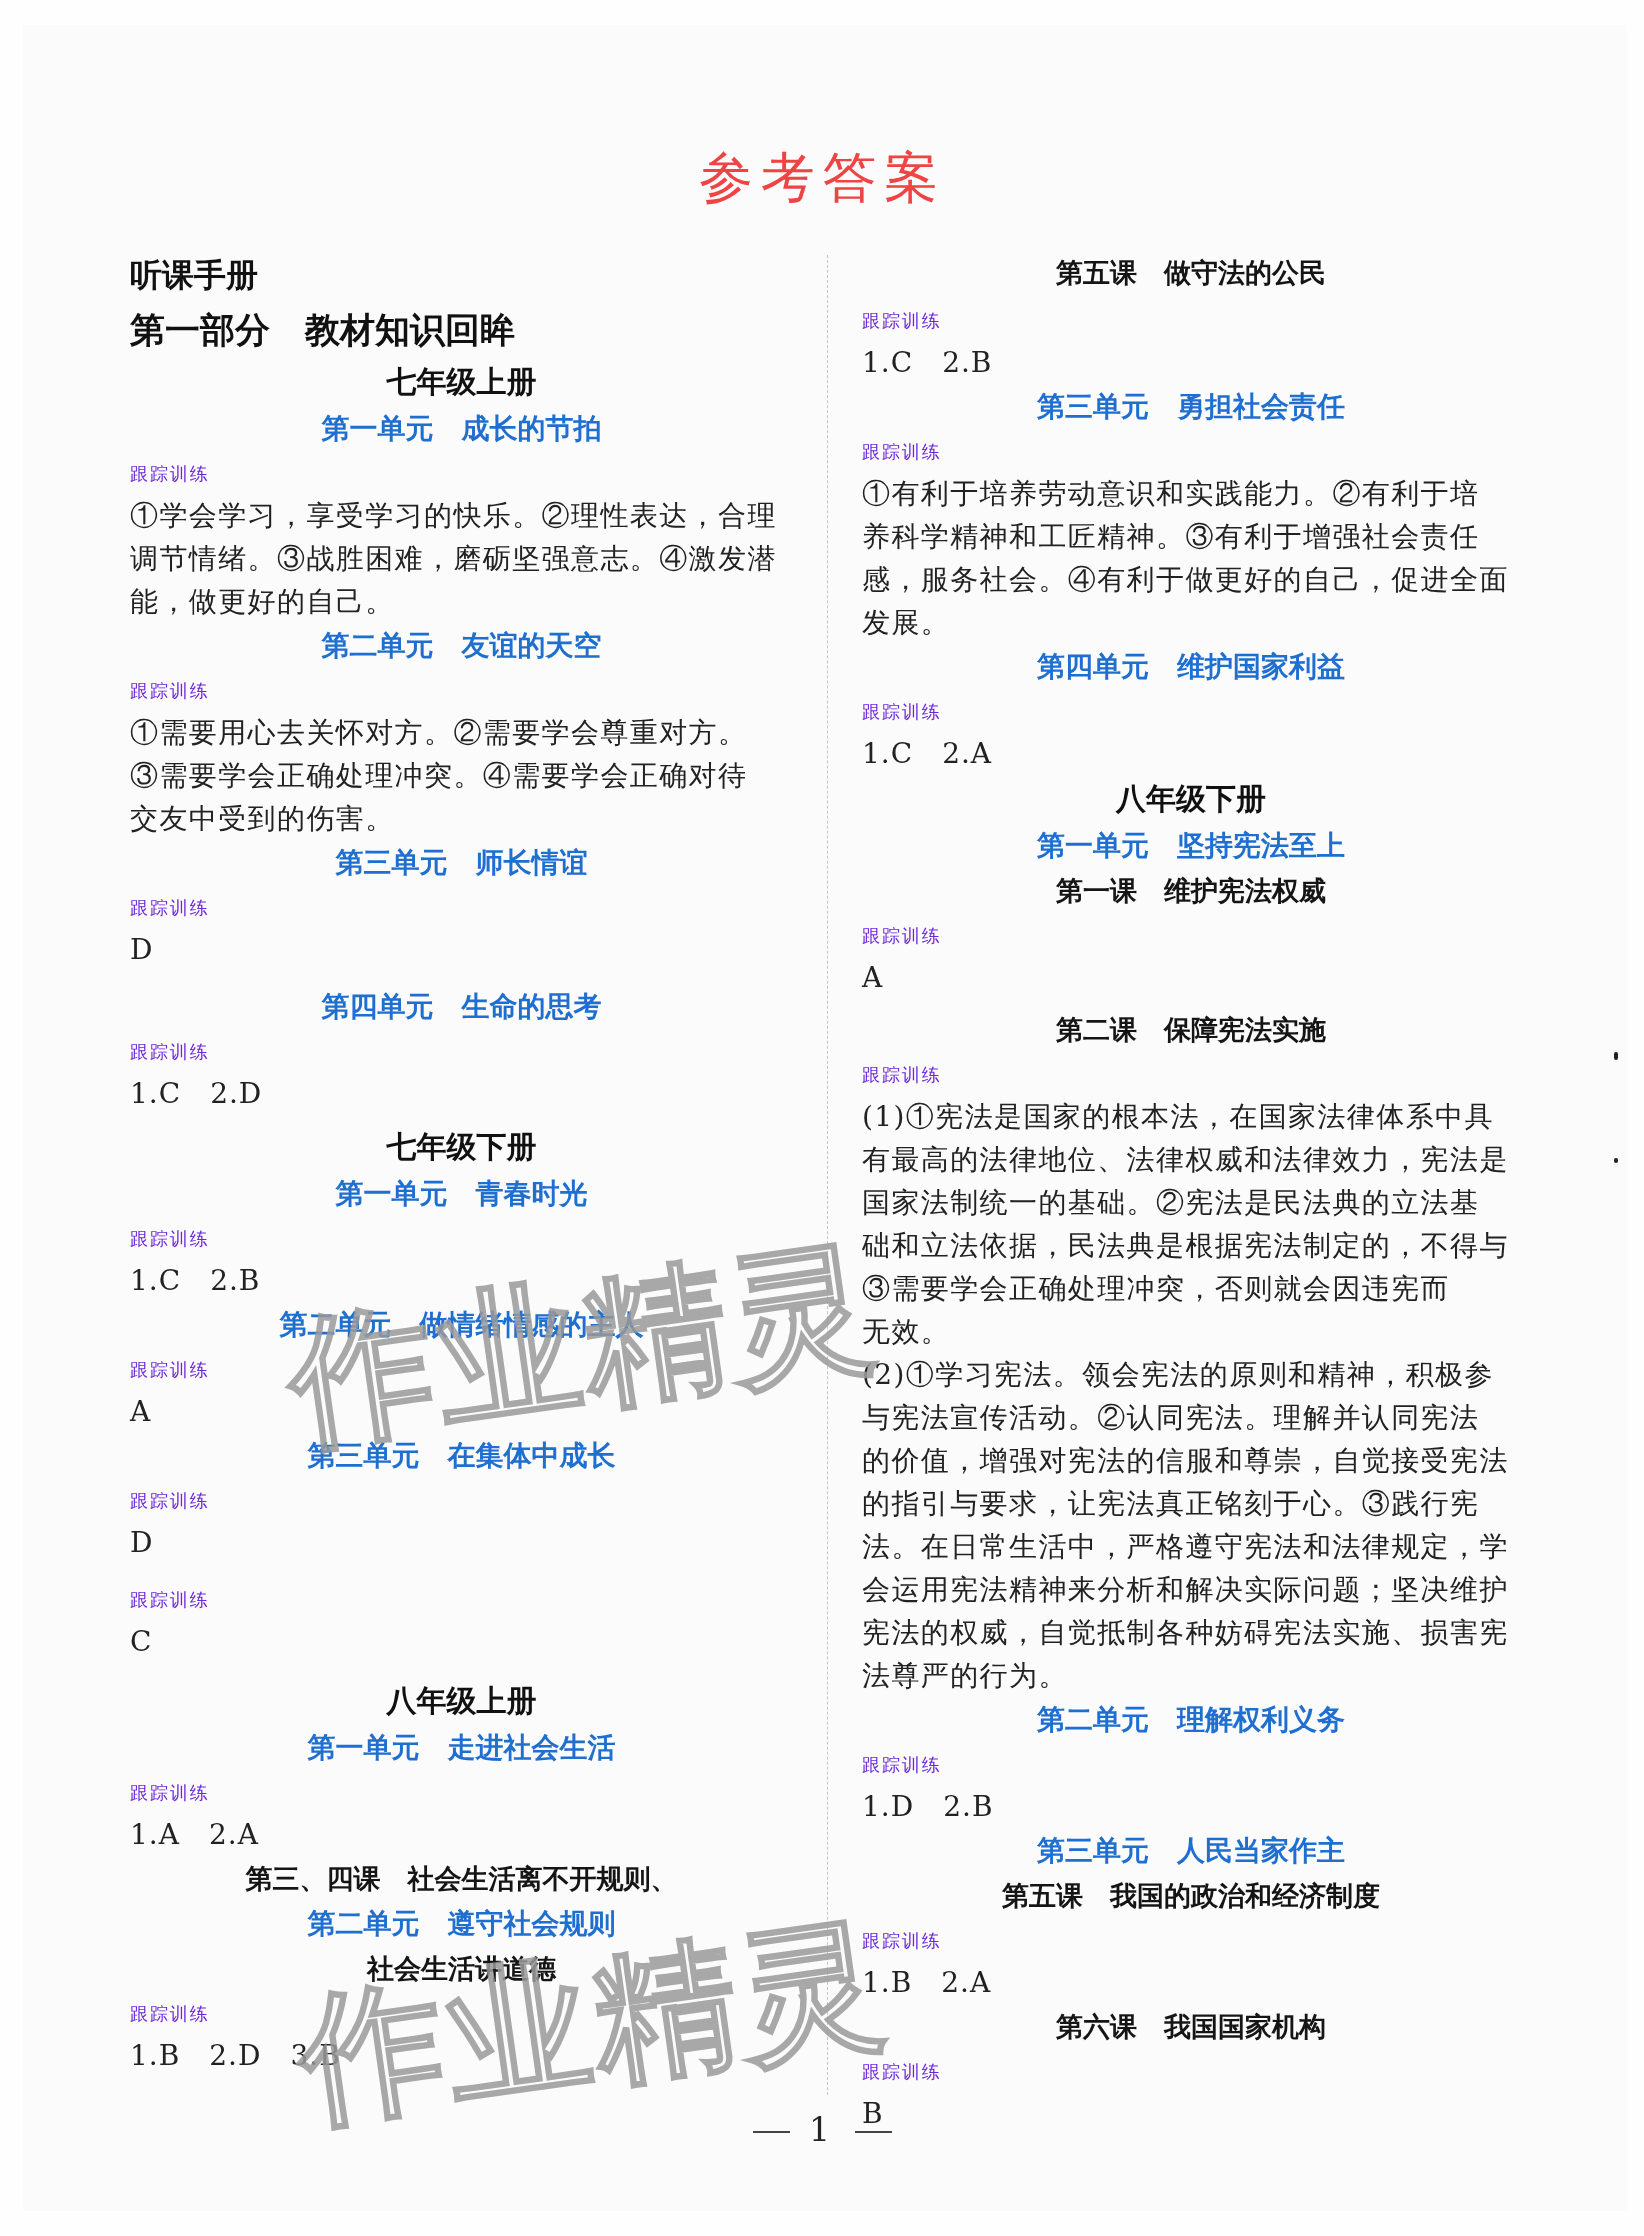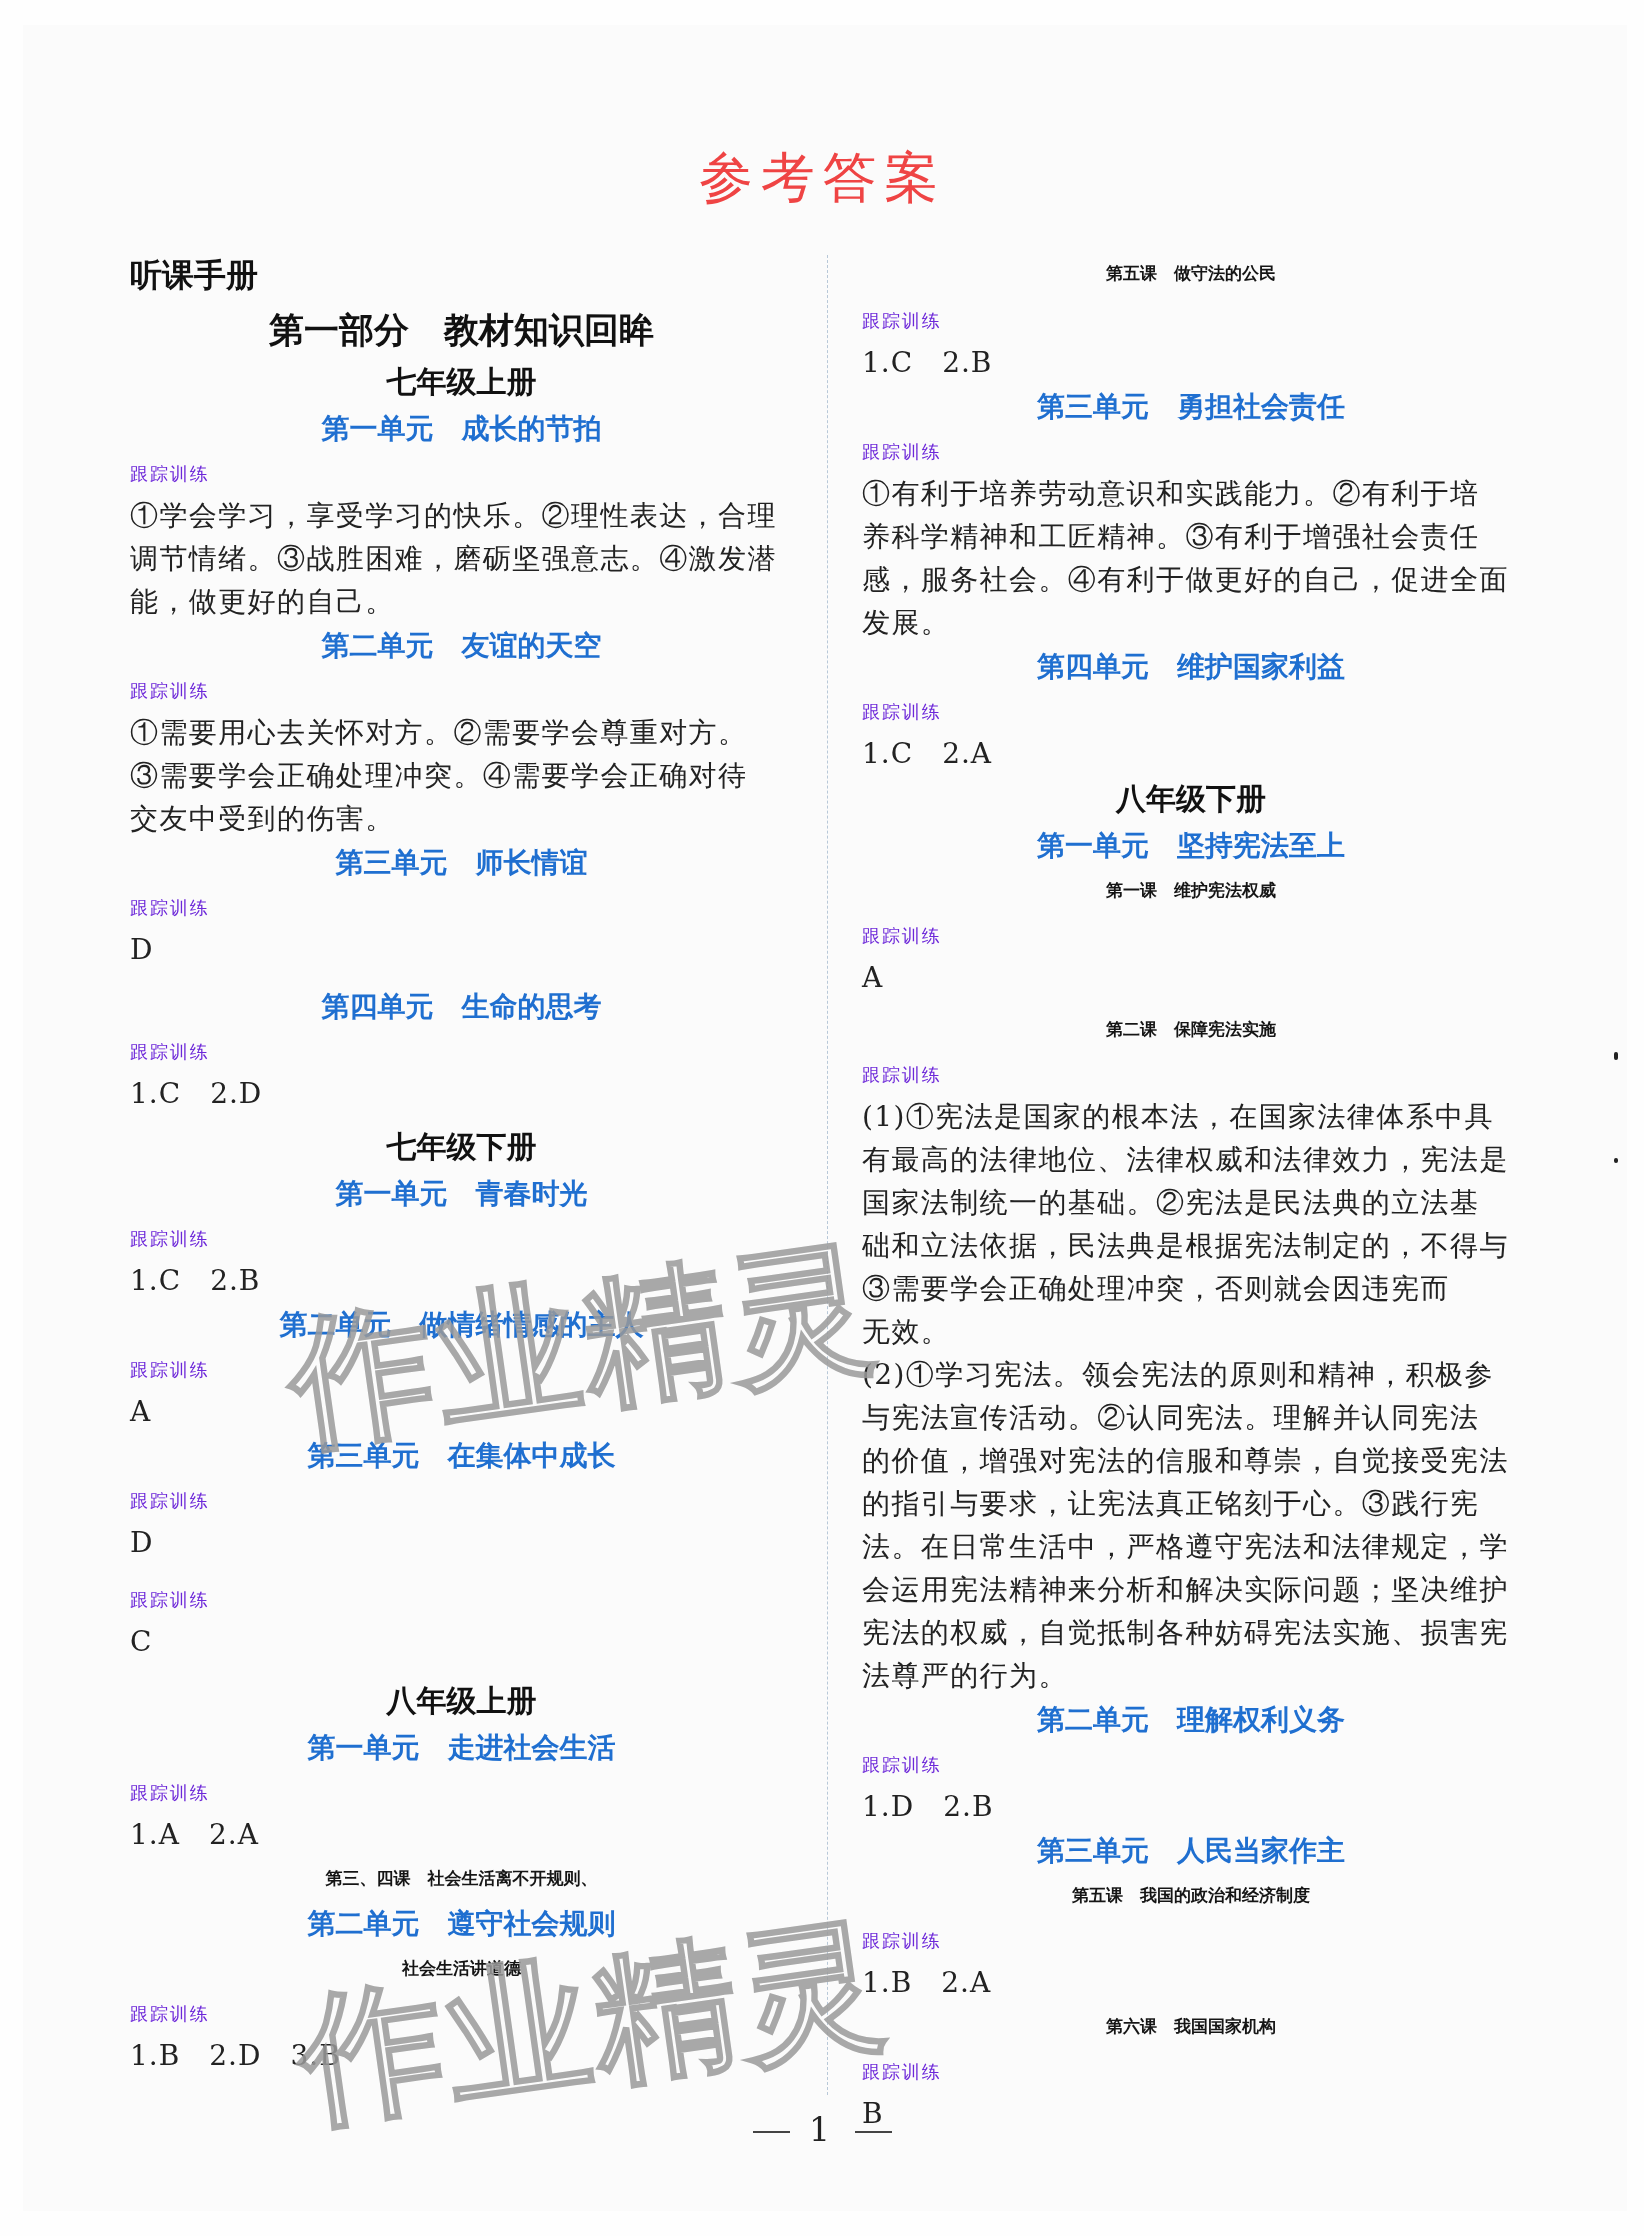--- a/index.html
+++ b/index.html
@@ -20,24 +20,24 @@
   }
   .col { position:absolute; top:248px; }
   .col.left { left:130px; width:663px; }
   .col.right { left:862px; width:658px; }
   .divider {
     position:absolute; left:827px; top:255px; height:1840px; width:0;
     border-left:1.9px dashed #b8c8d8;
   }
   .line { display:block; height:43px; line-height:43px; white-space:nowrap; }
   .h-book { text-align:left; font-family:"DejaVu Sans", sans-serif; font-weight:bold; font-size:32px; color:#111; height:55px; line-height:55px; }
-  .h-part { text-align:center; font-family:"DejaVu Sans", sans-serif; font-weight:bold; font-size:35px; color:#111; height:55px; line-height:55px; }
+  .h-part { font-family:"DejaVu Sans", sans-serif; font-weight:bold; font-size:35px; color:#111; height:55px; line-height:55px; }
   .h-grade { text-align:center; font-family:"DejaVu Sans", sans-serif; font-weight:bold; font-size:30px; color:#111; height:48px; line-height:48px; }
   .h-unit { text-align:center; font-family:"DejaVu Sans", sans-serif; font-weight:bold; font-size:28px; color:#1f6fd0; height:45px; line-height:45px; }
-  .h-lesson { text-align:center; font-family:"DejaVu Sans", sans-serif; font-weight:bold; font-size:17px; color:#151515; height:45px; line-height:45px; }
+  .h-lesson { text-align:center; font-family:"DejaVu Sans", sans-serif; font-weight:bold; font-size:27px; color:#151515; height:45px; line-height:45px; }
   .label { font-family:Liberation Serif, serif; font-size:18px; color:#6d28d9; height:43px; line-height:46px; letter-spacing:1.9px; }
   .ans { font-size:28px; color:#222; height:43px; line-height:43px; letter-spacing:1px; }
   .para { font-size:28px; color:#222; line-height:43px; text-align:justify; text-align-last:left; letter-spacing:1.4px; white-space:normal; }
   .gap-s { height:7.7px; }
   .gap-m { height:13.4px; }
   .page-num {
     position:absolute; left:0; top:2110px; width:1645px; text-align:center;
     font-size:33px; color:#222; letter-spacing:5.8px;
   }
   .page-num .dash { display:inline-block; width:37px; height:1.9px; background:#444; vertical-align:middle; margin:0 19px; }

